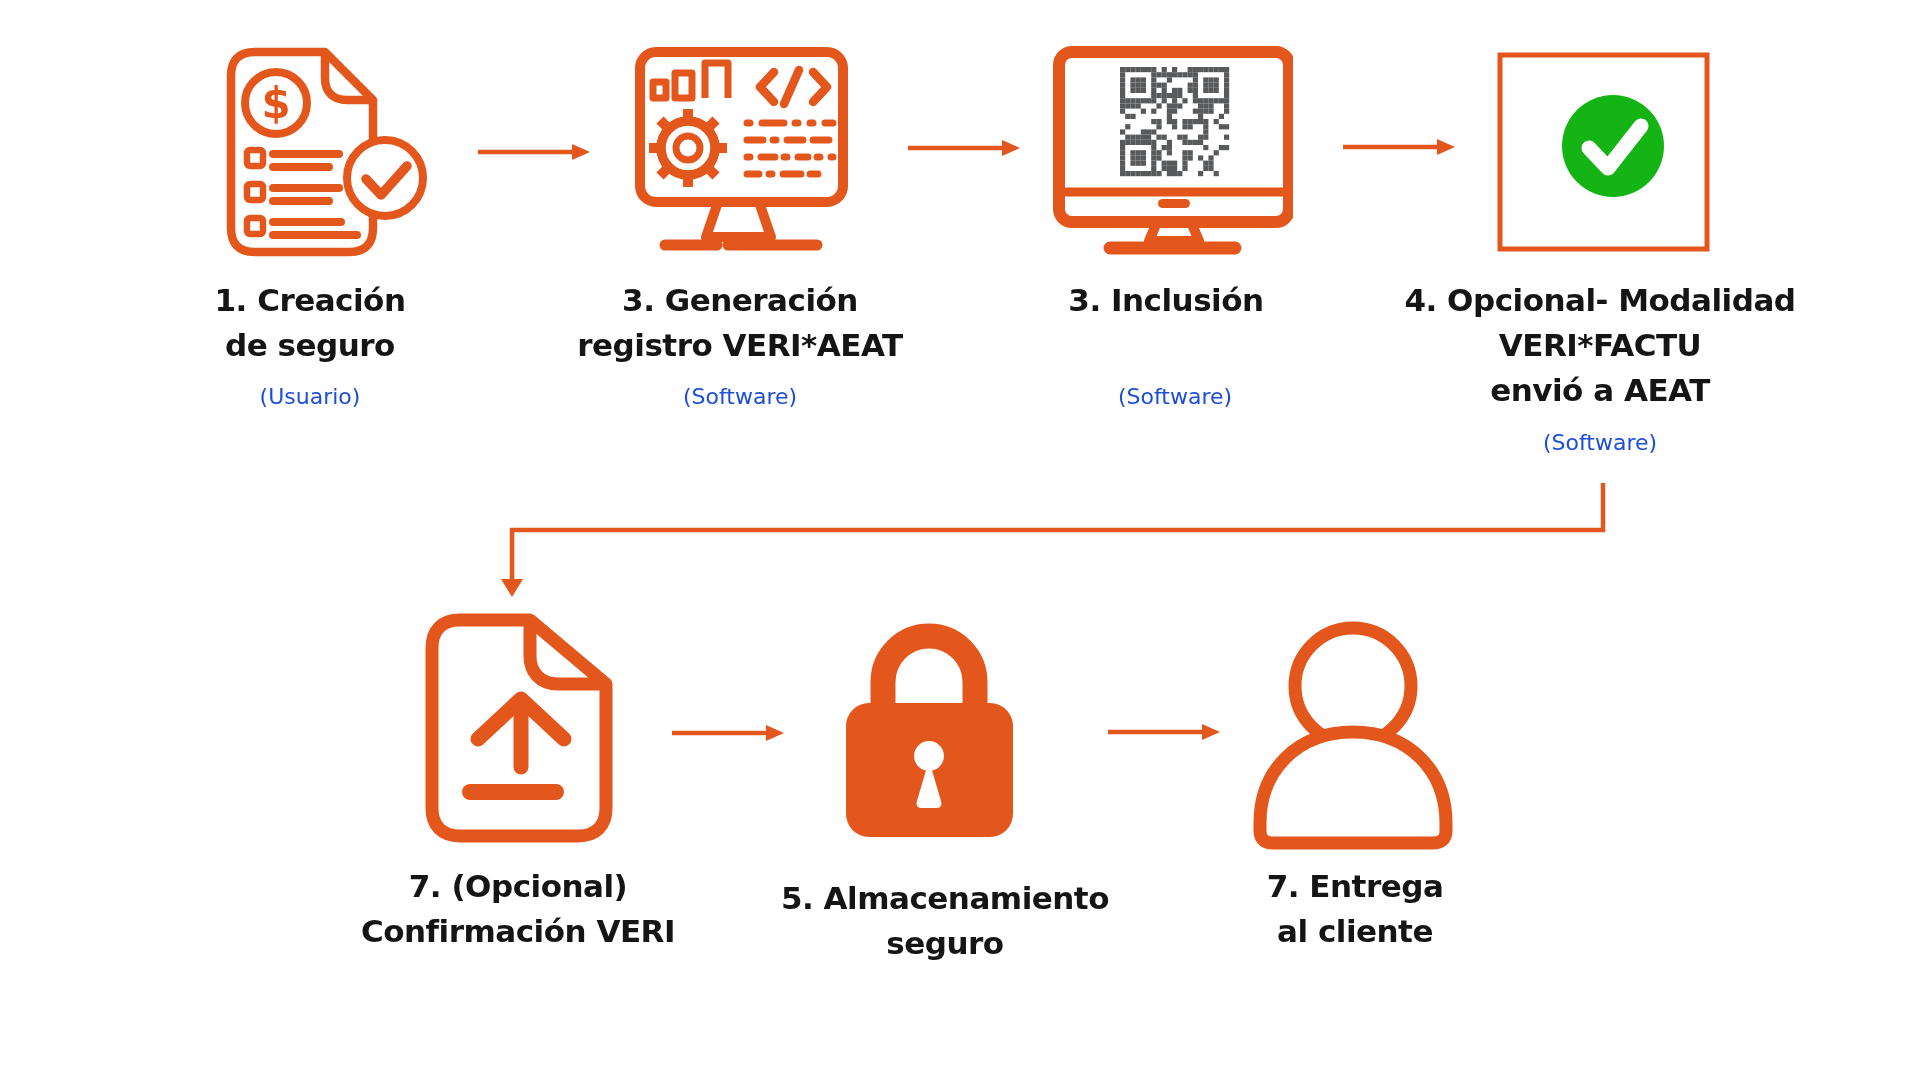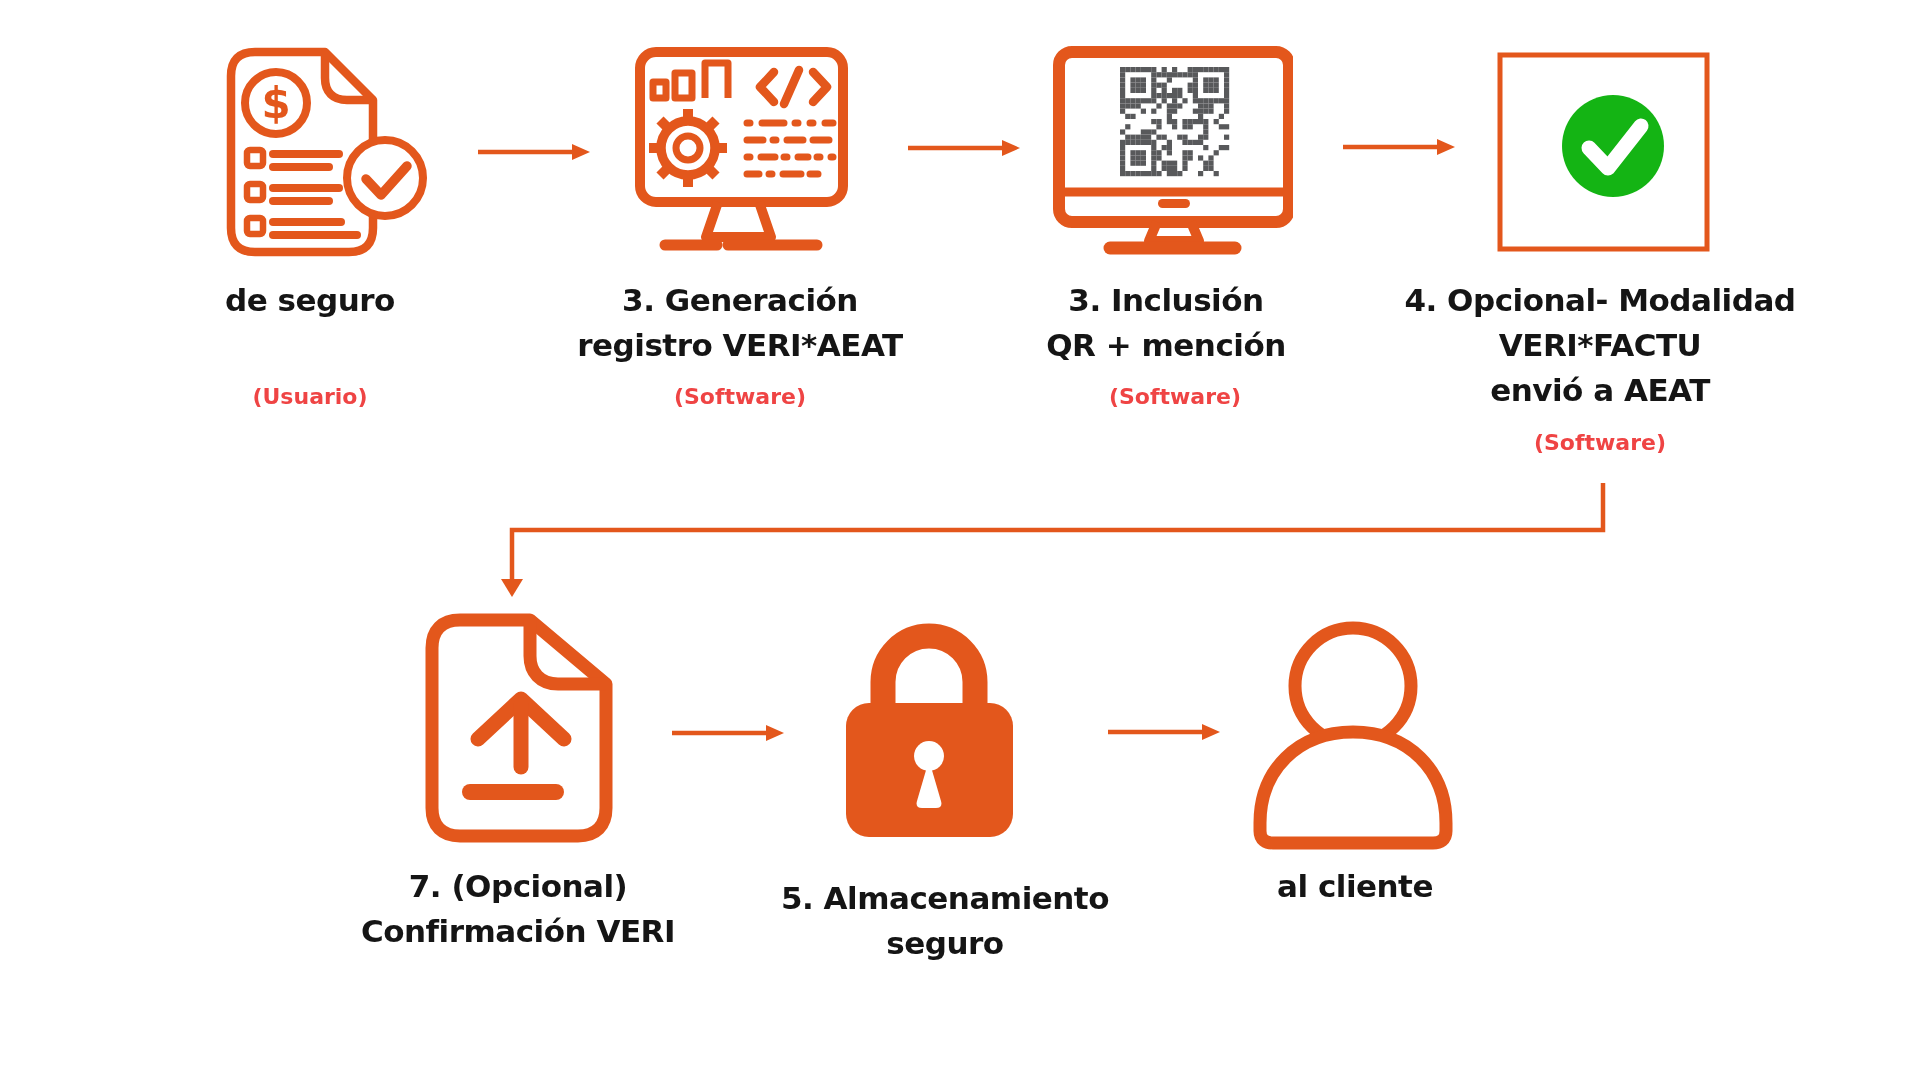--- a/index.html
+++ b/index.html
@@ -7,21 +7,21 @@
     position:relative;width:1920px;height:1080px;background:#ffffff;overflow:hidden;
     font-family:"DejaVu Sans","Liberation Sans",sans-serif;
   }
   .step{position:absolute;inset:0;pointer-events:none;}
   .abs{position:absolute;}
   .title{
     position:absolute;text-align:center;font-weight:700;color:#151515;
     font-size:31px;line-height:45px;letter-spacing:-0.5px;
   }
   .caption{
-    position:absolute;text-align:center;font-weight:700;color:#ef4444;
+    position:absolute;text-align:center;font-weight:400;color:#1d4ed8;
     font-size:22px;line-height:26px;
   }
   svg{display:block;}
   .stroke{fill:none;stroke:var(--orange);}
   .fillo{fill:var(--orange);stroke:none;}
 </style>
 </head>
 <body>
 
 <div class="canvas">
@@ -46,20 +46,21 @@
         <path d="M58,152 H124"></path>
           <path d="M58,165 H114"></path>
         <path d="M58,186 H126"></path>
           <path d="M58,199 H142"></path>
       </g>
 
       <circle cx="170" cy="142" r="38" fill="#ffffff" stroke="var(--orange)" stroke-width="8"></circle>
       <path class="stroke" stroke-width="9.5" stroke-linecap="round" stroke-linejoin="round" d="M151,143 L166,159 L192,130"></path>
     </svg>
     <div class="title" style="left:130px;top:278px;width:360px">
+      <div>1. Creación</div>
       <div>de seguro</div>
     </div>
     <div class="caption" style="left:130px;top:384px;width:360px">(Usuario)</div>
   </div>
 
   <svg class="abs" style="left:476px;top:141px" width="116" height="22" viewBox="0 0 116 22">
     <line x1="2" y1="11" x2="96" y2="11" stroke="var(--orange)" stroke-width="4.5"></line>
     <polygon points="96,3 114,11 96,19" fill="var(--orange)"></polygon>
   </svg>
 
@@ -351,21 +352,20 @@
           <rect x="52.0" y="104.0" width="5.2" height="5.2"></rect>
           <rect x="57.2" y="104.0" width="5.2" height="5.2"></rect>
           <rect x="78.0" y="104.0" width="5.2" height="5.2"></rect>
           <rect x="93.6" y="104.0" width="5.2" height="5.2"></rect>
         </g>
       <path class="stroke" stroke-width="10" stroke-linejoin="round" d="M104,180 L96,199 H146 L138,180"></path>
       <path class="stroke" stroke-width="13" stroke-linecap="round" d="M57,206 H182"></path>
     </svg>
     <div class="title" style="left:976px;top:278px;width:380px">
       <div>3. Inclusión</div>
-      <div>QR + mención</div>
     </div>
     <div class="caption" style="left:985px;top:384px;width:380px">(Software)</div>
   </div>
 
   <svg class="abs" style="left:1341px;top:136px" width="116" height="22" viewBox="0 0 116 22">
     <line x1="2" y1="11" x2="96" y2="11" stroke="var(--orange)" stroke-width="4.5"></line>
     <polygon points="96,3 114,11 96,19" fill="var(--orange)"></polygon>
   </svg>
 
   <div class="step">
@@ -425,17 +425,18 @@
     <line x1="2" y1="11" x2="96" y2="11" stroke="var(--orange)" stroke-width="4.5"></line>
     <polygon points="96,3 114,11 96,19" fill="var(--orange)"></polygon>
   </svg>
 
   <div class="step">
     <svg class="abs" style="left:1248px;top:608px" width="220" height="245" viewBox="0 0 220 245">
       <circle cx="105" cy="78" r="58" fill="#ffffff" stroke="var(--orange)" stroke-width="13"></circle>
       <path d="M12,223 V215 C12,162 50,124 105,124 C160,124 198,162 198,215 V223 C198,232 192,235 185,235 H25 C18,235 12,232 12,223 Z" fill="#ffffff" stroke="var(--orange)" stroke-width="13" stroke-linejoin="round"></path>
     </svg>
     <div class="title" style="left:1235px;top:864px;width:240px">
+      <div>7. Entrega</div>
       <div>al cliente</div>
     </div>
   </div>
 
 </div>
 
 </body></html>

